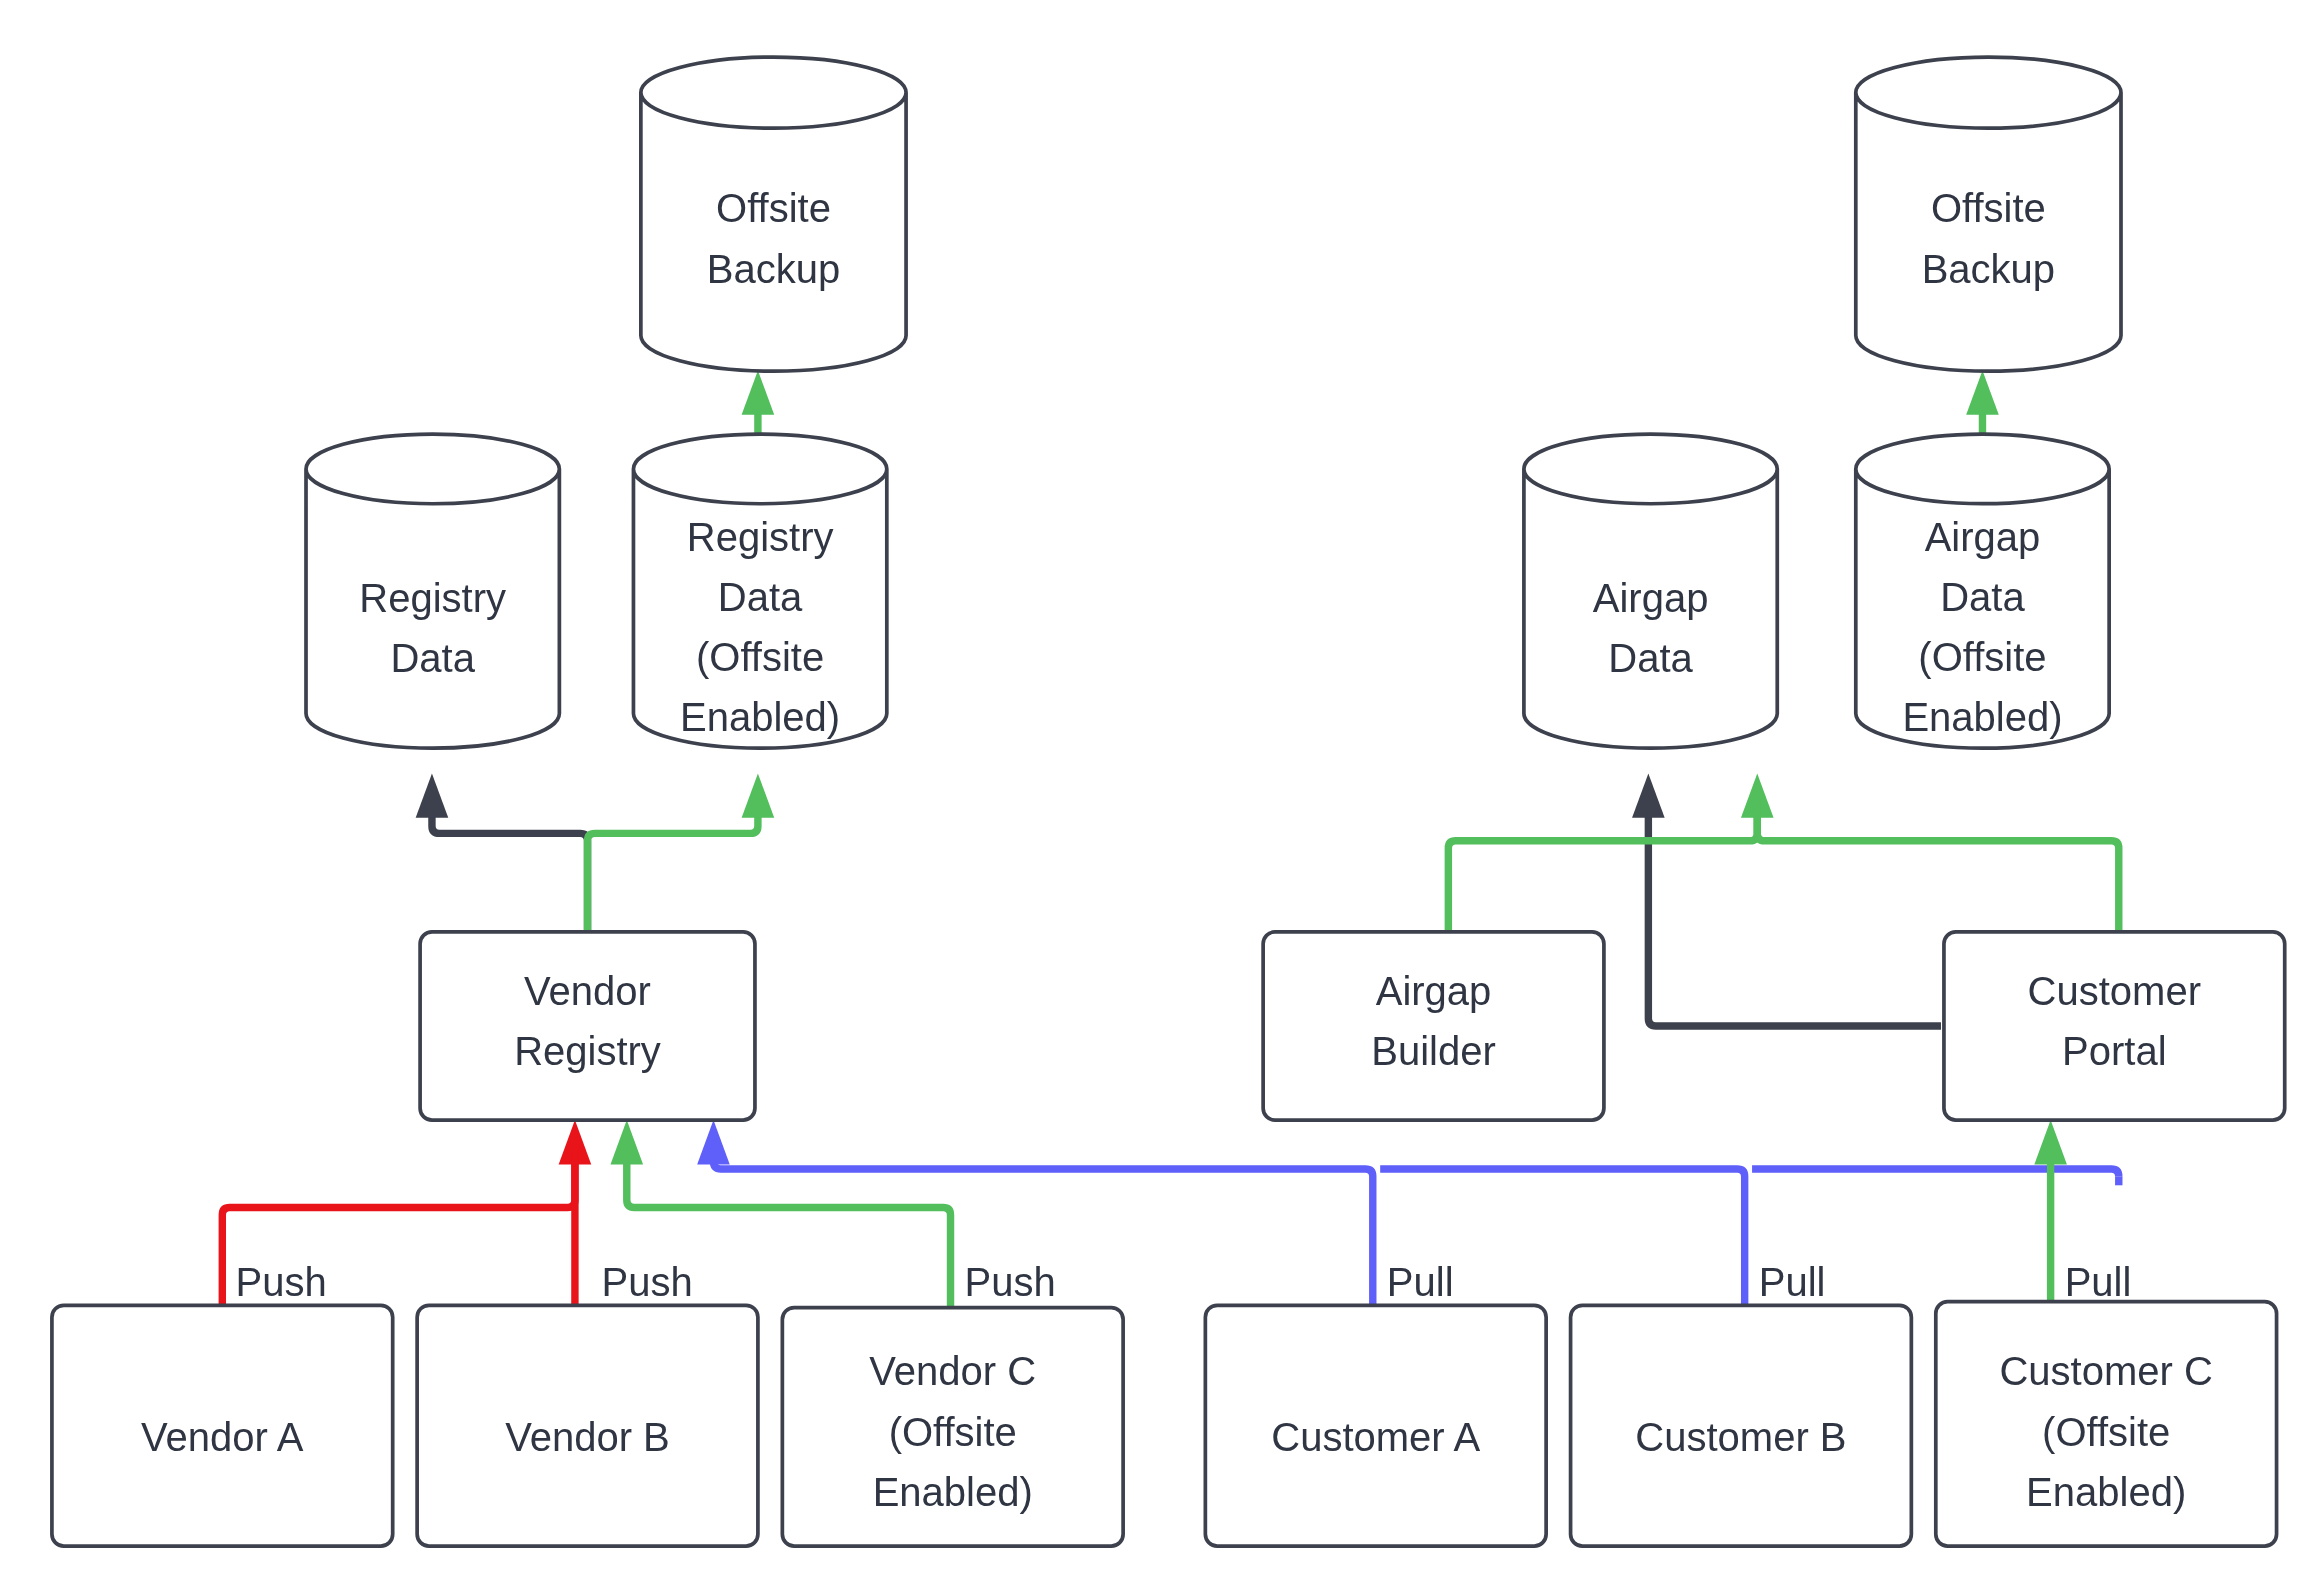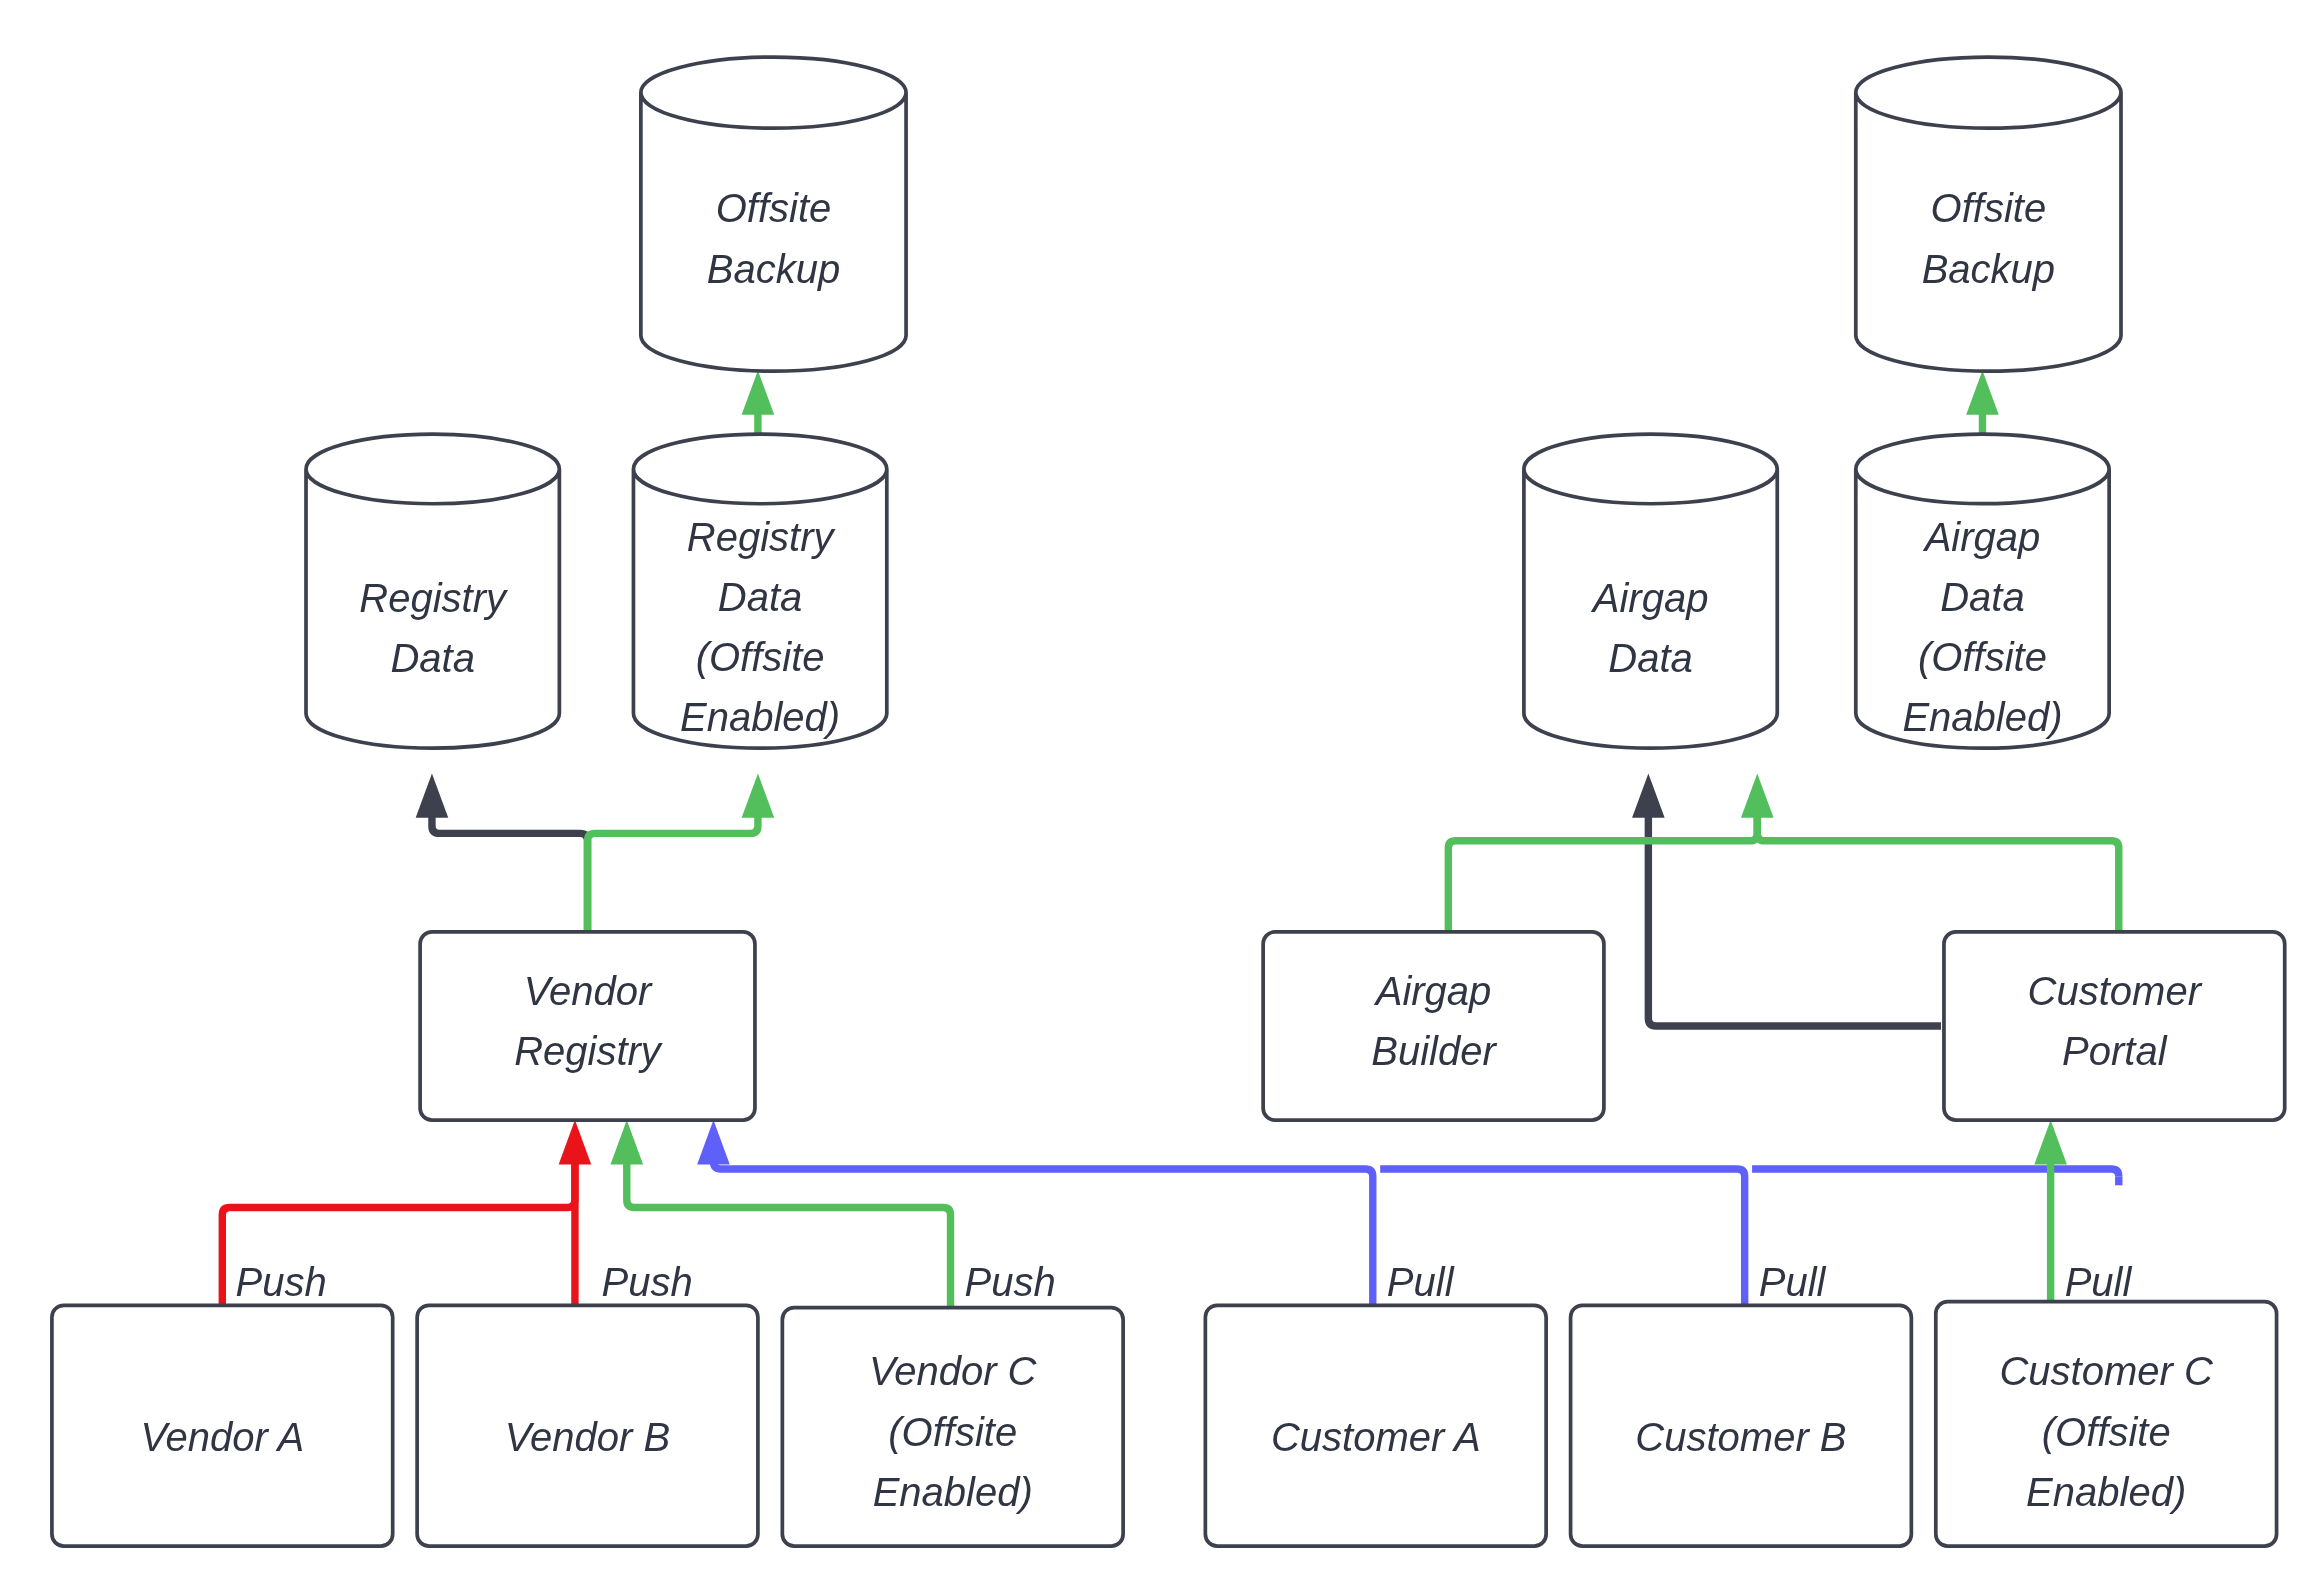--- a/index.html
+++ b/index.html
@@ -10,21 +10,20 @@
   body {
     width: 2307px;
     height: 1592px;
     font-family: "Liberation Sans", sans-serif;
     overflow: hidden;
   }
   #diagram-root {
     position: relative;
     width: 2307px;
     height: 1592px;
-    font-style: italic;
   }
   svg#diagram {
     display: block;
     width: 2307px;
     height: 1592px;
   }
   .node-shape {
     fill: #ffffff;
     stroke: #3c414d;
     stroke-width: 5;

